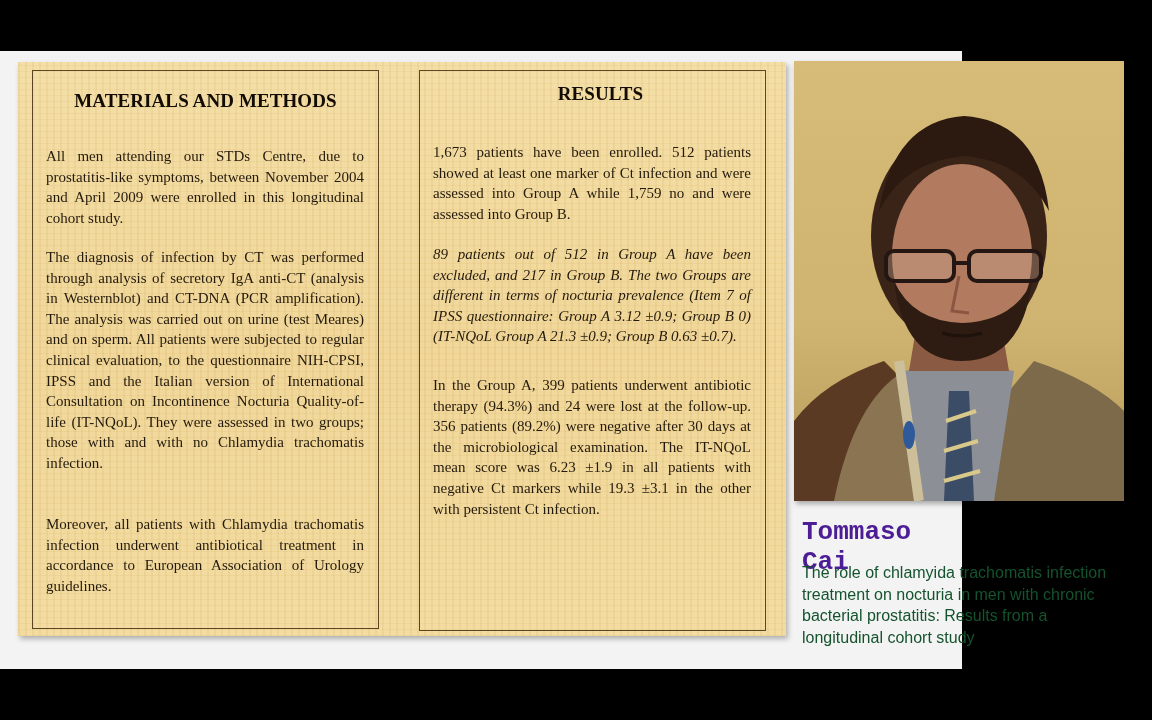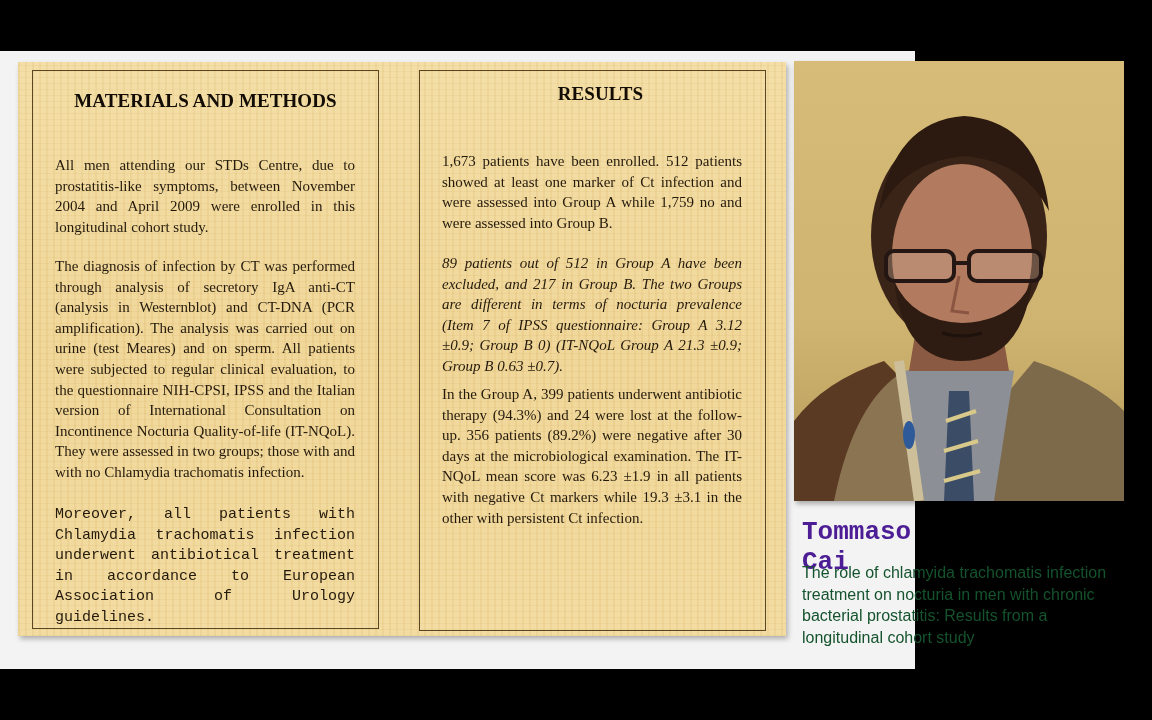--- a/index.html
+++ b/index.html
@@ -4,20 +4,21 @@
   <style>
     html, body { margin: 0; padding: 0; }
     body {
       width: 1152px; height: 720px; overflow: hidden;
       background: #000; position: relative;
       font-family: "Liberation Serif", serif;
     }
     .slide {
       position: absolute; left: 0; top: 51px; width: 915px; height: 618px;
       background: #f3f3f3;
+      padding-left: 47px;
     }
     .papyrus {
       position: absolute; left: 18px; top: 11px; width: 768px; height: 574px;
       background-color: #f0d89a;
       background-image:
         repeating-linear-gradient(90deg, rgba(200,160,80,0.10) 0px, rgba(200,160,80,0.10) 2px, rgba(255,240,200,0.08) 2px, rgba(255,240,200,0.08) 7px),
         repeating-linear-gradient(0deg, rgba(200,160,80,0.10) 0px, rgba(200,160,80,0.10) 1px, rgba(255,240,200,0.06) 1px, rgba(255,240,200,0.06) 6px),
         linear-gradient(180deg, #f2dca2 0%, #eed393 50%, #f1d99c 100%);
       box-shadow: 2px 3px 5px rgba(0,0,0,0.28);
     }
@@ -27,21 +28,21 @@
     }
     .box.left { left: 14px; top: 8px; width: 345px; height: 557px; }
     .box.right { left: 401px; top: 8px; width: 345px; height: 559px; }
     .box h2 {
       margin: 0; font-family: "Liberation Serif", serif; font-weight: bold;
       font-size: 19px; text-align: center; letter-spacing: 0.1px; color: #120c04;
     }
     .box.left h2 { position: absolute; top: 19px; left: 0; right: 0; }
     .box.right h2 { position: absolute; top: 12px; left: 16px; right: 0; }
     .box p {
-      position: absolute; left: 13px; right: 14px; margin: 9px;
+      position: absolute; left: 13px; right: 14px; margin: 0;
       font-size: 15px; line-height: 20.6px; text-align: justify;
       color: #241a0c;
     }
     .photo {
       position: absolute; left: 794px; top: 10px; width: 330px; height: 440px;
       overflow: hidden;
       box-shadow: 2px 3px 5px rgba(0,0,0,0.3);
       background: linear-gradient(180deg, #d6bc78 0%, #cfb370 60%, #b69a5a 100%);
     }
     .speaker-name {
@@ -57,21 +58,21 @@
   </style>
 </head>
 <body>
 
 <div class="slide">
   <div class="papyrus">
     <div class="box left">
       <h2>MATERIALS AND METHODS</h2>
       <p style="top:75px;">All men attending our STDs Centre, due to prostatitis-like symptoms, between November 2004 and April 2009 were enrolled in this longitudinal cohort study.</p>
       <p style="top:176px;">The diagnosis of infection by CT was performed through analysis of secretory IgA anti-CT (analysis in Westernblot) and CT-DNA (PCR amplification). The analysis was carried out on urine (test Meares) and on sperm. All patients were subjected to regular clinical evaluation, to the questionnaire NIH-CPSI, IPSS and the Italian version of International Consultation on Incontinence Nocturia Quality-of-life (IT-NQoL). They were assessed in two groups; those with and with no Chlamydia trachomatis infection.</p>
-      <p style="top:425px;font-family:Liberation Mono, monospace;">Moreover, all patients with Chlamydia trachomatis infection underwent antibiotical treatment in accordance to European Association of Urology guidelines.</p>
+      <p style="top:443px;">Moreover, all patients with Chlamydia trachomatis infection underwent antibiotical treatment in accordance to European Association of Urology guidelines.</p>
     </div>
     <div class="box right">
       <h2>RESULTS</h2>
       <p style="top:71px;">1,673 patients have been enrolled. 512 patients showed at least one marker of Ct infection and were assessed into Group A while 1,759 no and were assessed into Group B.</p>
       <p style="top:173px;font-style:italic;">89 patients out of 512 in Group A have been excluded, and 217 in Group B. The two Groups are different in terms of nocturia prevalence (Item 7 of IPSS questionnaire: Group A 3.12 ±0.9; Group B 0) (IT-NQoL Group A 21.3 ±0.9; Group B 0.63 ±0.7).</p>
       <p style="top:304px;">In the Group A, 399 patients underwent antibiotic therapy (94.3%) and 24 were lost at the follow-up. 356 patients (89.2%) were negative after 30 days at the microbiological examination. The IT-NQoL mean score was 6.23 ±1.9 in all patients with negative Ct markers while 19.3 ±3.1 in the other with persistent Ct infection.</p>
     </div>
   </div>
 
   <div class="photo">

